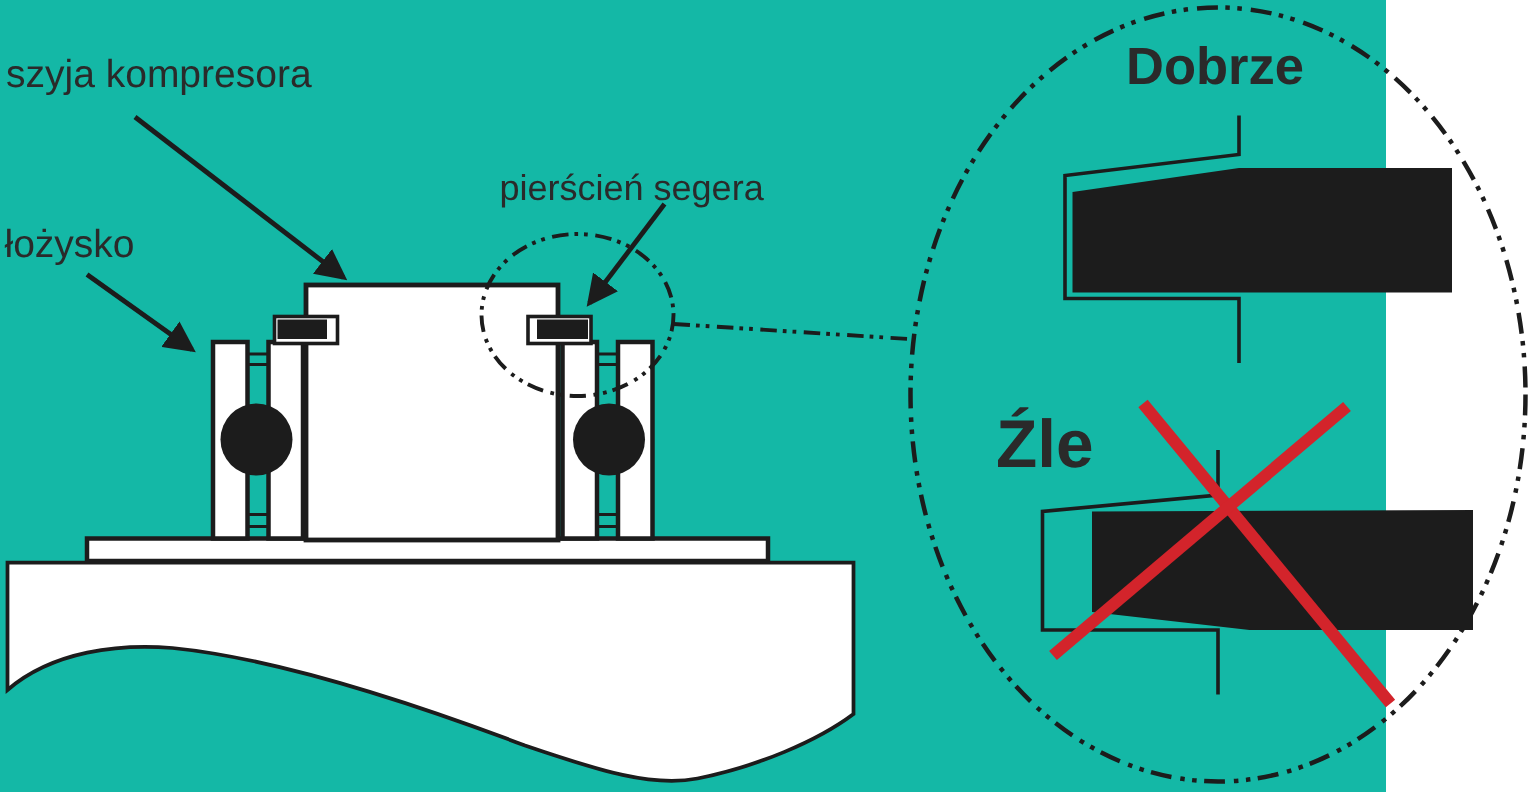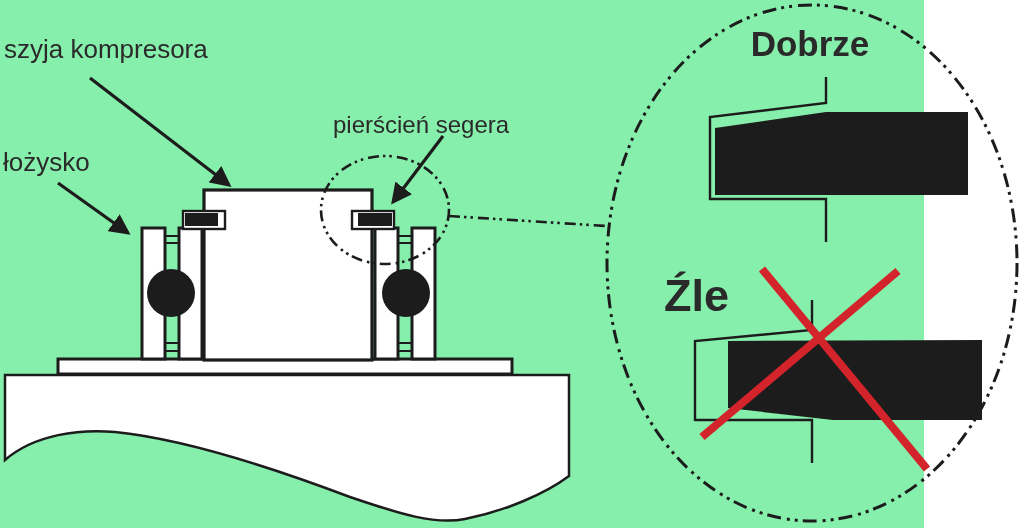--- a/index.html
+++ b/index.html
@@ -8,21 +8,21 @@
     width: 1024px;
     height: 528px;
     background: #ffffff;
     overflow: hidden;
     font-family: "Liberation Sans", "DejaVu Sans", sans-serif;
   }
   #stage {
     position: relative;
     width: 924px;
     height: 528px;
-    background: #86efac;
+    background: #14b8a6;
   }
   svg { display: block; }
   text {
     font-family: "Liberation Sans", "DejaVu Sans", sans-serif;
     fill: #2a2a2a;
   }
   .label { font-size: 26px; font-weight: 400; }
   .label-small { font-size: 24px; font-weight: 400; }
   .verdict { font-weight: 700; }
   .ink-line { stroke: #1c1c1c; fill: none; }

